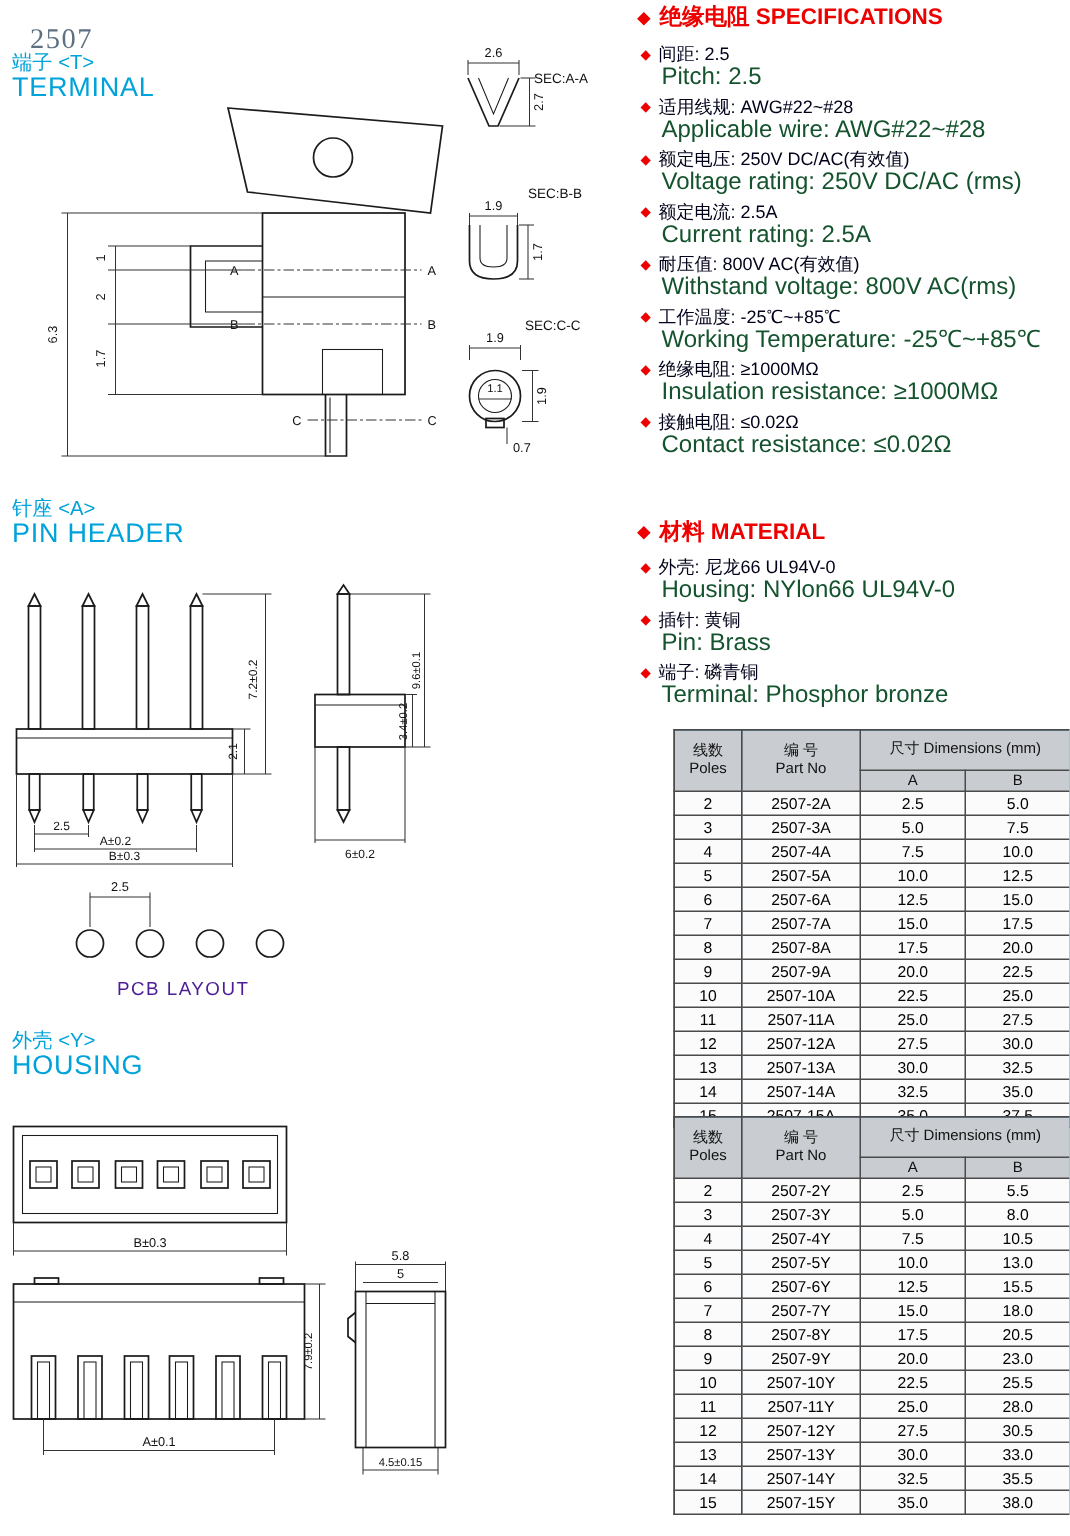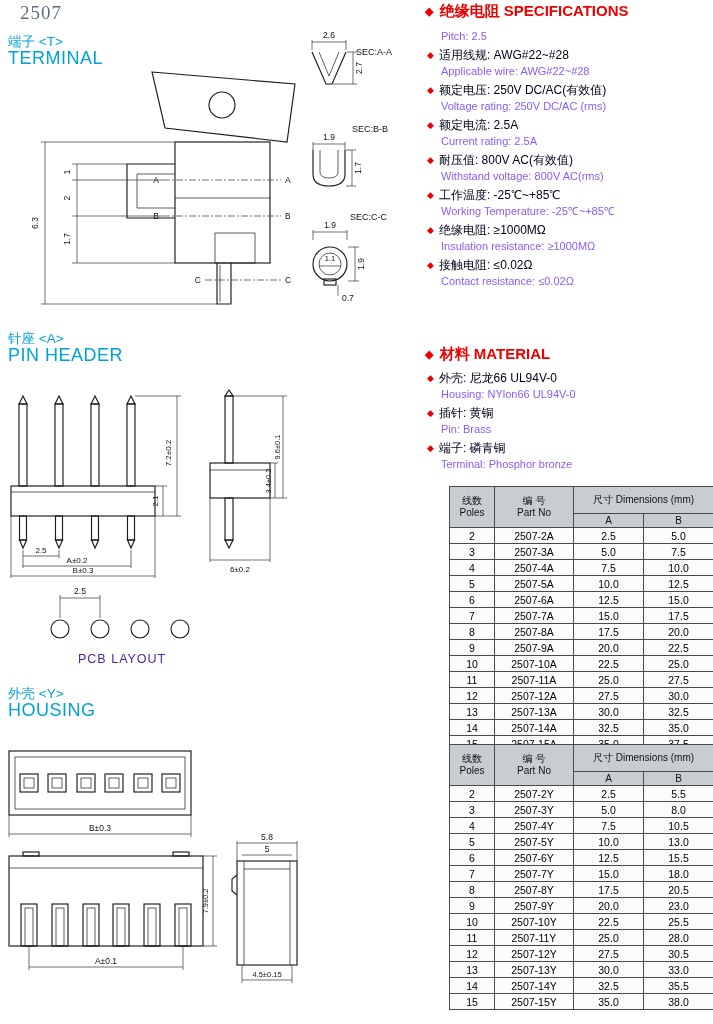--- a/index.html
+++ b/index.html
@@ -13,21 +13,21 @@
   .sec-label .cn { display:block; }
   .sec-label .en { display:block; font-size:18px; letter-spacing:0.5px; }
 
   .blk-title { color:#ee0000; font-size:15px; font-weight:bold; white-space:nowrap; }
   .t-diamond { font-size:11px; margin-right:2px; vertical-align:1px; }
 
   .item-list { width:286px; }
   .spec-item { margin-bottom:3px; }
   .spec-item .cn-line { font-size:12px; line-height:16px; color:#00001a; }
   .spec-item .cn-line .diamond { color:#ee0000; font-size:9px; margin-right:5px; vertical-align:1px; }
-  .spec-item .en-line { font-size:11px; line-height:16px; color:#8b5cf6; margin-left:14px; }
+  .spec-item .en-line { font-size:16px; line-height:16px; color:#14532d; margin-left:14px; }
 
   .spec-table { border-collapse:collapse; width:265px; background:#0c4a6e; table-layout:fixed;padding-left:21px; }
   .spec-table th, .spec-table td { border:1px solid #4a4a4a; text-align:center; padding:0; }
   .spec-table thead th { background:#c9cdd1; font-weight:normal; font-size:10px; line-height:12px; }
   .spec-table thead tr:first-child th { height:26px; }
   .spec-table thead tr:last-child th { height:13px; }
   .spec-table tbody td { height:15px; font-size:10.5px; background:#fbfbfb; color:#000; }
   .c-poles { width:44px; } .c-part { width:78px; } .c-a { width:66px; } .c-b { width:66px; }
 
   .pcb-label { font-size:12.5px; letter-spacing:1px; color:#4c1d95; }
@@ -38,21 +38,21 @@
   .dim  { fill:none; stroke:#333; stroke-width:0.7; }
   .cut  { fill:none; stroke:#333; stroke-width:0.7; stroke-dasharray:7 2 2 2; }
   svg text { font-family:"Liberation Sans", sans-serif; font-size:8.5px; fill:#111; }
   svg text.seclbl { font-size:9px; }
 </style>
 </head>
 <body>
 
 <div class="page">
 
-  <div class="abs doc-number" style="left:20px;top:2px">2507</div>
+  <div class="abs doc-number" style="left:20px;top:16px">2507</div>
 
   <div class="abs sec-label" style="left:8px;top:34px">
     <span class="cn">端子 &lt;T&gt;</span>
     <span class="en">TERMINAL</span>
   </div>
 
   <svg class="abs" style="left:15px;top:68px" width="290" height="255" viewBox="0 0 290 255">
     <polygon class="ln" points="137,4 280,16 272,74 150,60"></polygon>
     <circle class="ln" cx="207" cy="37" r="13"></circle>
     <rect class="ln" x="160" y="74" width="95" height="121"></rect>
@@ -319,20 +319,21 @@
 
   <div class="abs blk-title" style="left:425px;top:2px">
     <span class="t-diamond">◆</span>
     <span>绝缘电阻</span>
     <span>SPECIFICATIONS</span>
   </div>
 
   <div class="abs item-list" style="left:427px;top:28px">
 
       <div class="spec-item">
+        <div class="cn-line"><span class="diamond">◆</span><span>间距:  2.5</span></div>
         <div class="en-line">Pitch:  2.5</div>
       </div>
 
 
       <div class="spec-item">
         <div class="cn-line"><span class="diamond">◆</span><span>适用线规:  AWG#22~#28</span></div>
         <div class="en-line">Applicable wire: AWG#22~#28</div>
       </div>
 
       <div class="spec-item">

